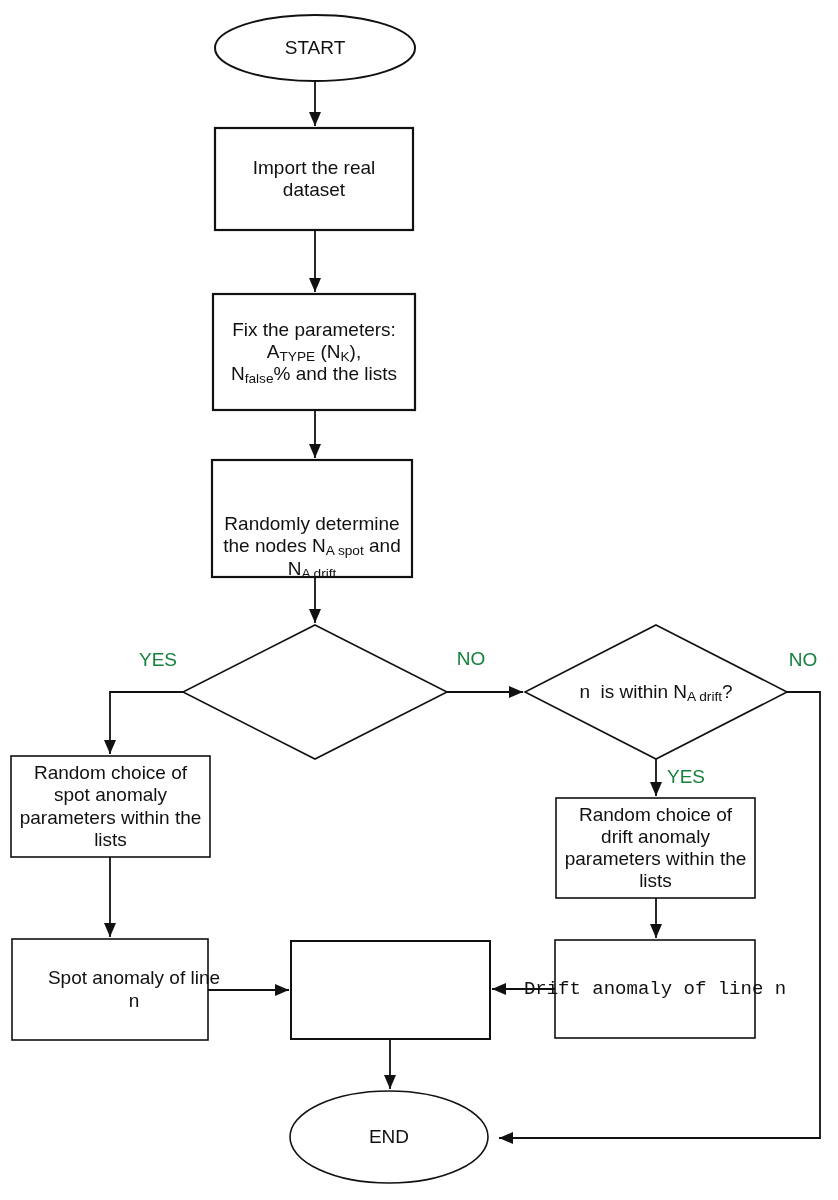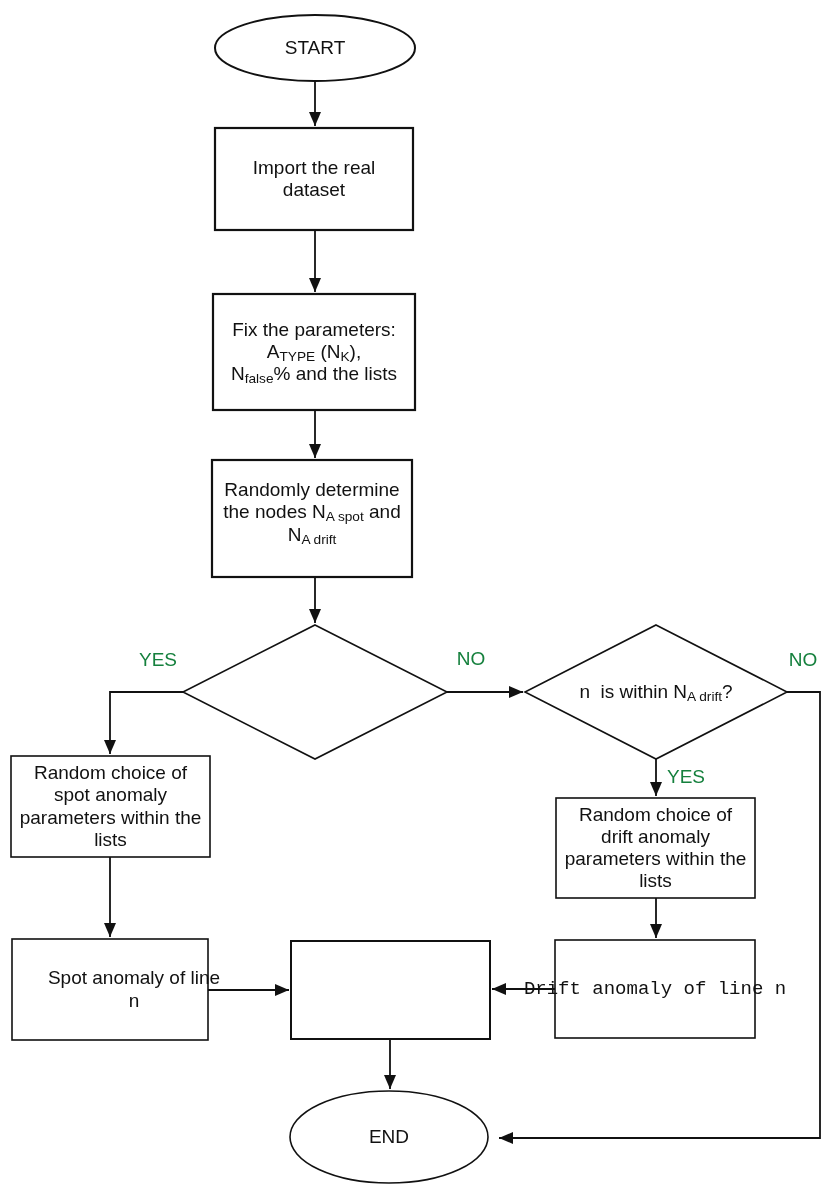--- a/index.html
+++ b/index.html
@@ -98,21 +98,21 @@
   <div class="lbl" style="left:215px; top:128px; width:198px; height:102px;">
       <span><span>Import the real</span><br><span>dataset</span></span>
     </div>
 
   <div class="lbl" style="left:215px; top:15px; width:200px; height:66px;">START</div>
 
   <div class="lbl" style="left:213px; top:294px; width:202px; height:116px;">
       <span><span>Fix the parameters:</span><br><span>A</span><sub>TYPE</sub><span> (N</span><sub>K</sub><span>),</span><br><span>N</span><sub>false</sub><span>% and the lists</span></span>
     </div>
 
-  <div class="lbl" style="left:212px; top:454px; width:200px; height:117px;">
+  <div class="lbl" style="left:212px; top:488px; width:200px; height:117px;">
       <span><span>Randomly determine</span><br><span>the nodes N</span><sub>A spot</sub><span> and</span><br><span>N</span><sub>A drift</sub></span>
     </div>
 
 
   <div class="lbl" style="left:525px; top:625px; width:262px; height:134px;">
       <span><span>n&nbsp; is within N</span><sub>A drift</sub><span>?</span></span>
     </div>
 
   <div class="lbl" style="left:11px; top:756px; width:199px; height:101px;">
       <span><span>Random choice of</span><br><span>spot anomaly</span><br><span>parameters within the</span><br><span>lists</span></span>

